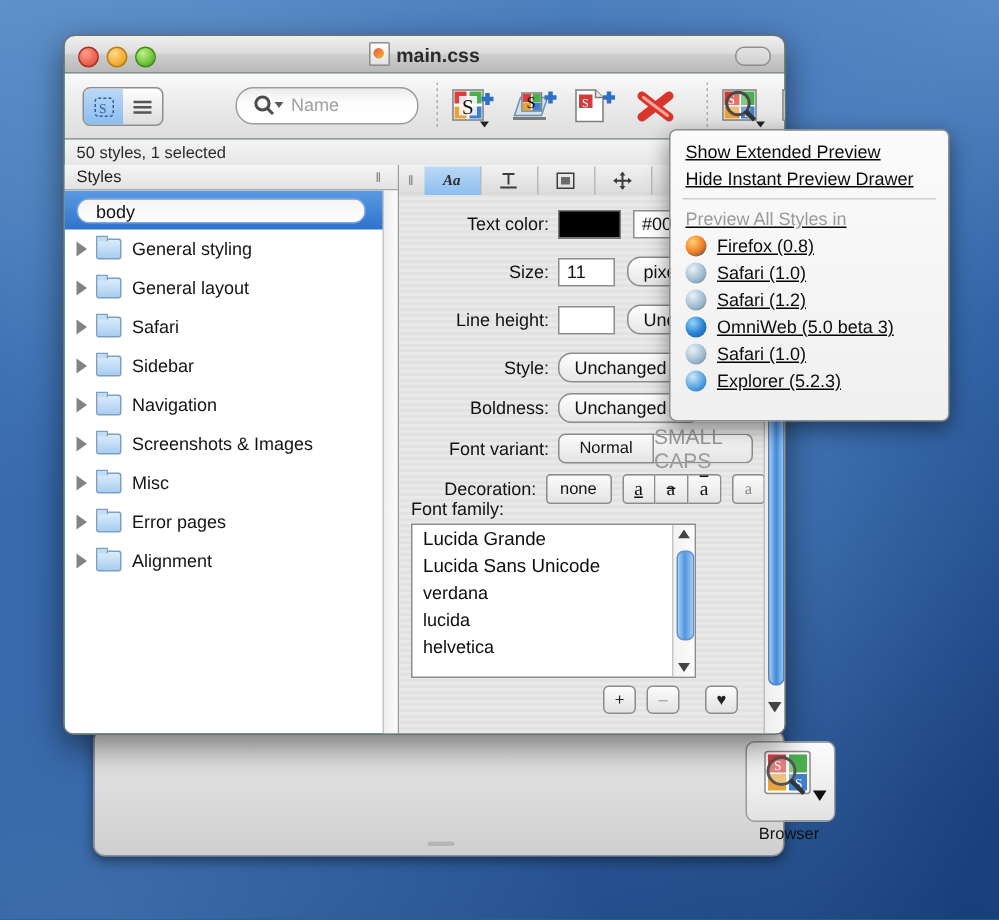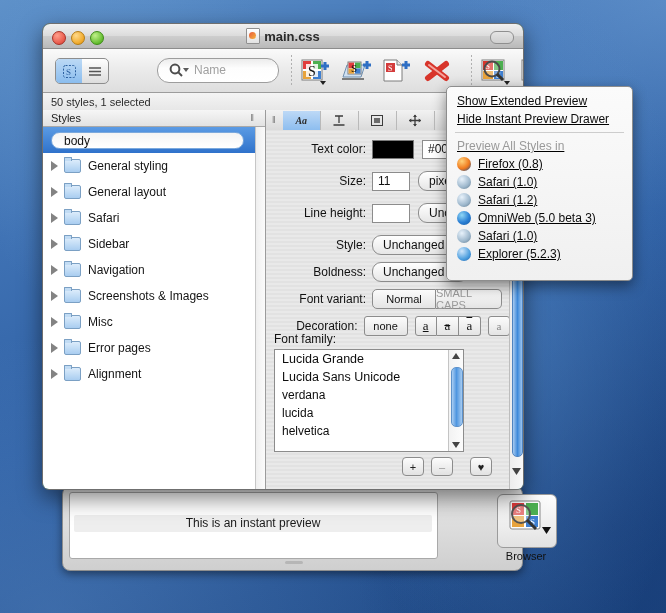--- a/index.html
+++ b/index.html
@@ -241,23 +241,20 @@
   .ico-saf{background:radial-gradient(circle at 35% 30%,#e8f2fb,#9db7cc 60%,#5a7488);}
   .ico-ow{background:radial-gradient(circle at 35% 30%,#8fd7f5,#2a7fd4 55%,#15599f);}
   .ico-ie{background:radial-gradient(circle at 35% 30%,#cfe6fb,#4c9ede 60%,#1f5fa8);}
 </style>
 </head>
 <body>
 
 <div id="desktop"></div>
 
 <div id="drawer">
-  <div id="drawer-inner">
-    <div id="preview-text">This is an instant preview</div>
-  </div>
   <div id="browser-btn">
     <svg width="56" height="50" viewBox="0 0 56 50">
       <rect x="12" y="6" width="30" height="28" rx="2" fill="#fdfdfd" stroke="#8a8a8a"></rect>
       <rect x="14" y="8" width="12" height="12" fill="#e03c3c"></rect>
       <rect x="28" y="8" width="12" height="12" fill="#4caf50"></rect>
       <rect x="14" y="21" width="12" height="11" fill="#e8a33c"></rect>
       <rect x="28" y="21" width="12" height="11" fill="#3f7fd0"></rect>
       <text x="18" y="18" font-size="9" fill="#fff" font-family="Liberation Serif, serif">S</text>
       <text x="32" y="30" font-size="9" fill="#fff" font-family="Liberation Serif, serif">S</text>
       <circle cx="23" cy="19" r="9" fill="rgba(255,255,255,.35)" stroke="#555" stroke-width="2"></circle>
@@ -527,21 +524,21 @@
         </div>
 
         <div class="frow" style="top:131px">
           <div class="flabel">Boldness:</div>
           <div class="combo" style="width:96px">Unchanged</div>
         </div>
 
         <div class="frow" style="top:158px">
           <div class="flabel">Font variant:</div>
           <div class="segbtn" style="width:64px;border-radius:5px 0 0 5px">Normal</div>
-          <div class="segbtn" style="width:66px;border-left:none;border-radius:0 5px 5px 0;font-size:11px;color:#9a9a9a">SMALL CAPS</div>
+          <div class="segbtn" style="width:66px;border-left:none;border-radius:0 5px 5px 0;font-size:14px;color:#9a9a9a">SMALL CAPS</div>
         </div>
 
         <div class="frow" style="top:185px">
           <div class="flabel">Decoration:</div>
           <div class="segbtn" style="width:48px;border-radius:3px">none</div>
           <div class="segbtn" style="width:24px;margin-left:7px;border-radius:3px 0 0 3px;text-decoration:underline;font-family:'Liberation Serif',serif;font-size:13px">a</div>
           <div class="segbtn" style="width:24px;border-left:none;text-decoration:line-through;font-family:'Liberation Serif',serif;font-size:13px">a</div>
           <div class="segbtn" style="width:24px;border-left:none;border-radius:0 3px 3px 0;text-decoration:overline;font-family:'Liberation Serif',serif;font-size:13px">a</div>
           <div class="segbtn" style="width:24px;margin-left:7px;border-radius:3px;font-family:'Liberation Serif',serif;font-size:11px;color:#888">a</div>
         </div>

